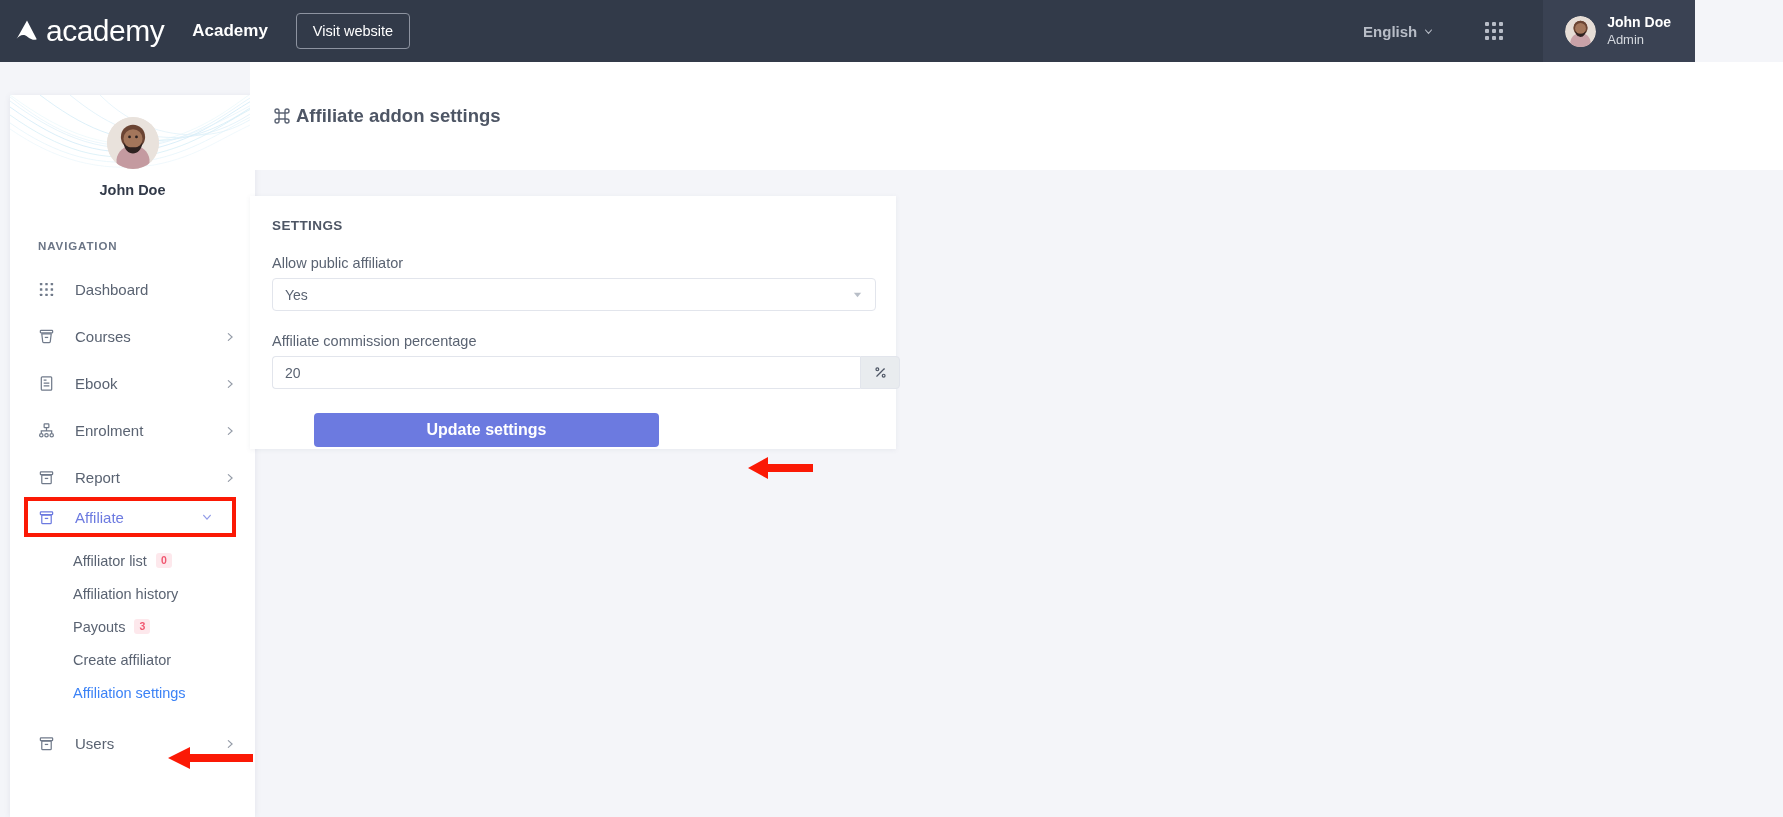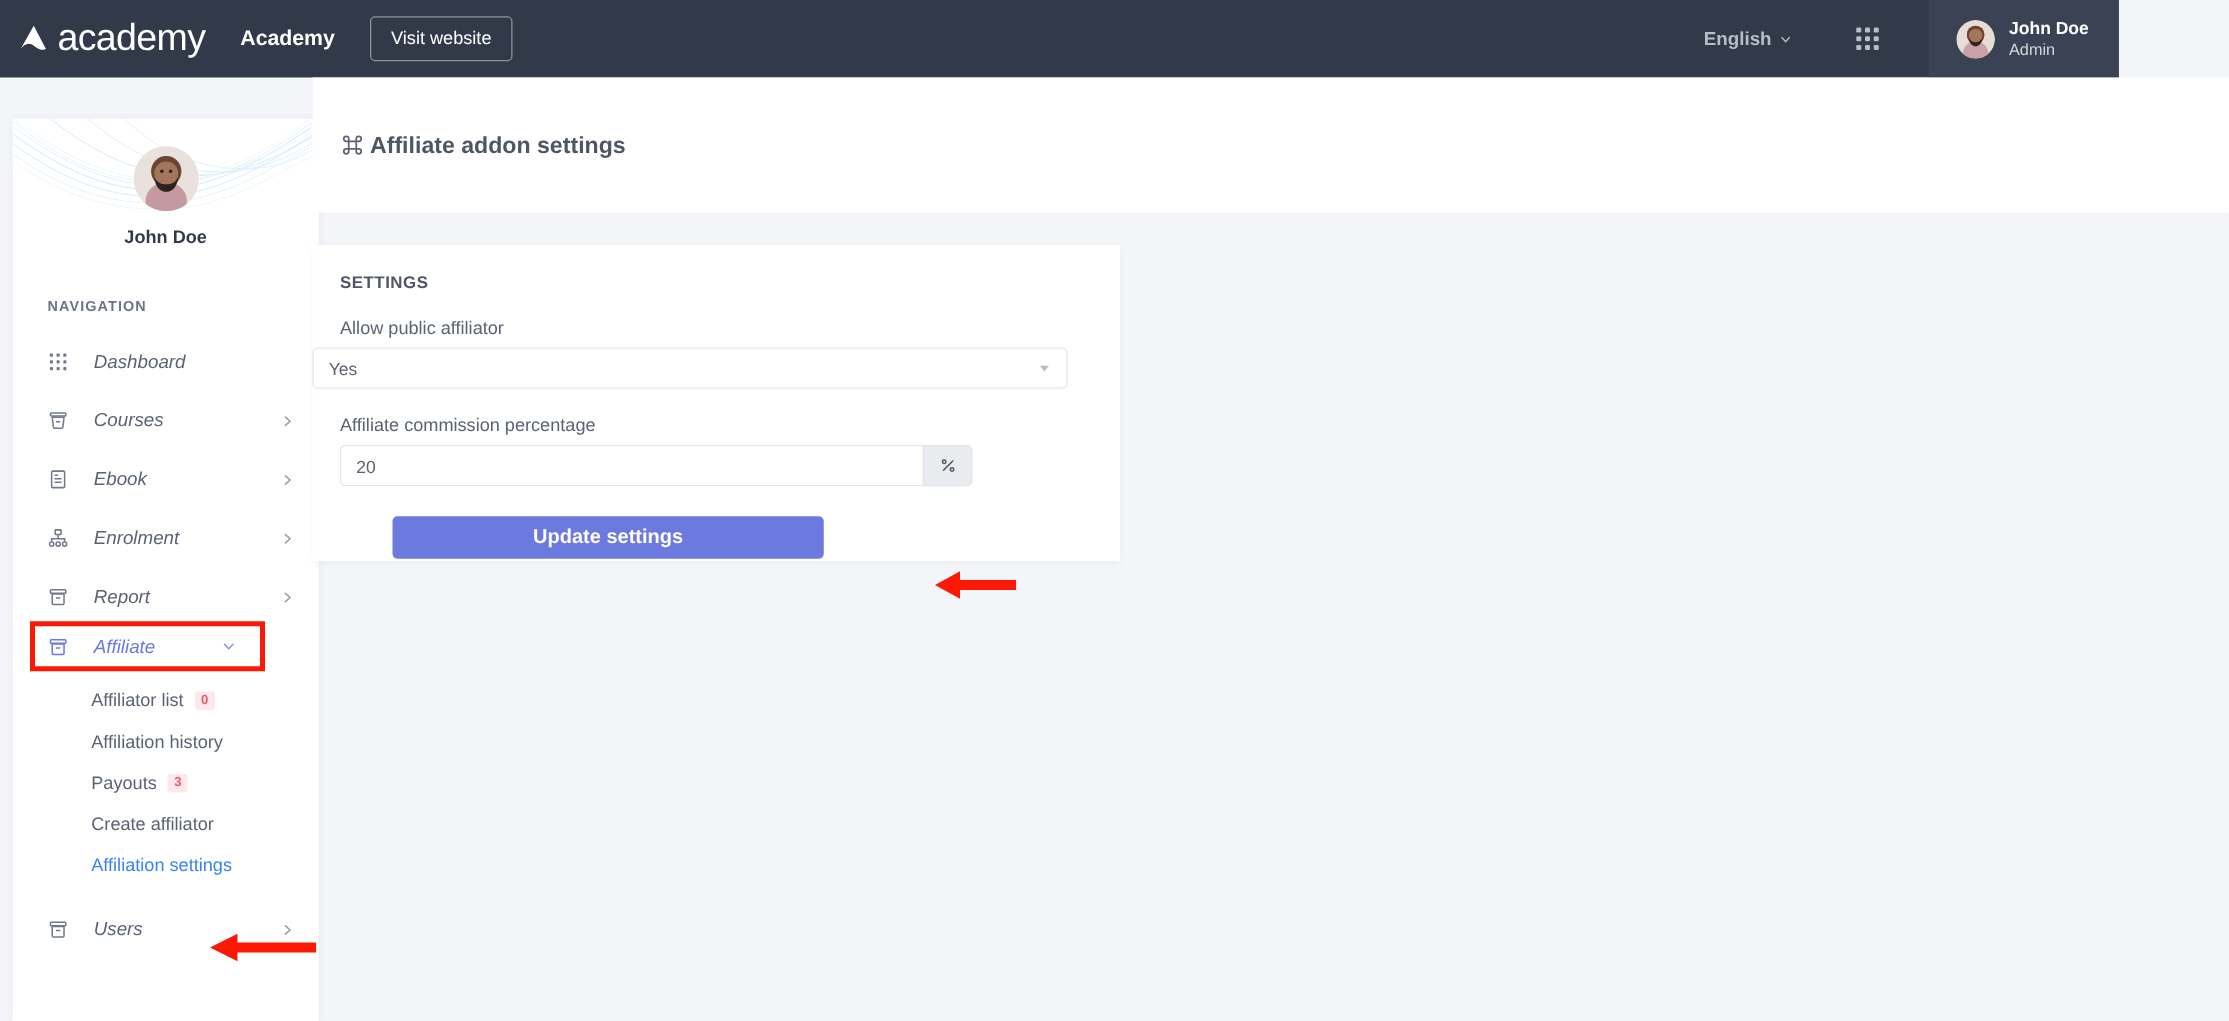--- a/index.html
+++ b/index.html
@@ -91,27 +91,27 @@
     font-size: 11.5px; letter-spacing: 0.9px; font-weight: bold; color: #6b7586;
   }
   .nav-list { margin-top: 14px; }
   .nav-item {
     display: flex; align-items: center;
     height: 47px; padding: 0 20px 0 28px;
     font-size: 15px; color: #5a6372; cursor: pointer;
     position: relative;
   }
   .nav-item .ico { width: 17px; height: 17px; flex: none; margin-right: 20px; }
-  .nav-item .label { flex: 1; font-style: italic; }
+  .nav-item .label { flex: 1; }
   .nav-item .caret { width: 10px; height: 10px; flex: none; opacity: .75; }
   .nav-item.active { color: #6c7ae0; }
   .nav-item.boxed {
     outline: 4px solid #fb1905; outline-offset: 0;
     margin-left: 18px; margin-right: 13px; padding-left: 10px;
-    width: 180px; height: 32px;
+    width: 204px; height: 32px;
   }
   .sub-list { }
   .sub-item {
     display: flex; align-items: center; gap: 9px;
     height: 33px; padding-left: 63px;
     font-size: 14.5px; color: #5a6372; cursor: pointer;
     margin-bottom: 0;
   }
   .sub-item.current { color: #3b82f6; }
   .sub-spacer { height: 11px; }
@@ -146,29 +146,29 @@
     box-shadow: 0 1px 5px rgba(80,90,120,0.08);
   }
   .sec-title {
     margin: 22px 0 0 22px;
     font-size: 13.5px; font-weight: bold; letter-spacing: .4px; color: #4e5665;
   }
   .field-label {
     margin: 22px 0 7px 22px; font-size: 14.5px; color: #5a6372;
   }
   .select-box {
-    width: 604px; height: 33px;
+    margin-left: 22px; width: 604px; height: 33px;
     border: 1px solid #e2e5ec; border-radius: 4px;
     display: flex; align-items: center; padding: 12px 12px;
     font-size: 14px; color: #5a6372; cursor: pointer;
     background: #ffffff;
   }
   .select-box .caret-dn { margin-left: auto; width: 11px; height: 11px; opacity: .6; }
   .input-group {
-    margin-left: 22px; width: 506px; height: 33px; display: flex;
+    margin-left: 22px; width: 628px; height: 33px; display: flex;
   }
   .input-main {
     flex: 1; border: 1px solid #e2e5ec; border-right: none;
     border-radius: 4px 0 0 4px; padding: 0 12px;
     font-size: 14px; color: #5a6372; font-family: inherit;
     background: #ffffff; outline: none;
     display: flex; align-items: center;
   }
   .input-suffix {
     width: 40px; border: 1px solid #e2e5ec; border-radius: 0 4px 4px 0;

